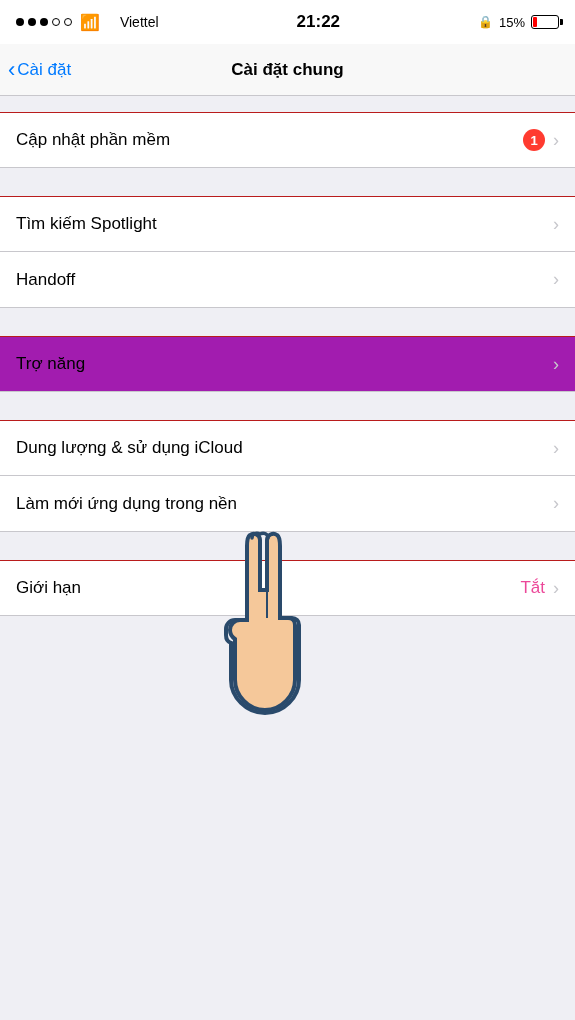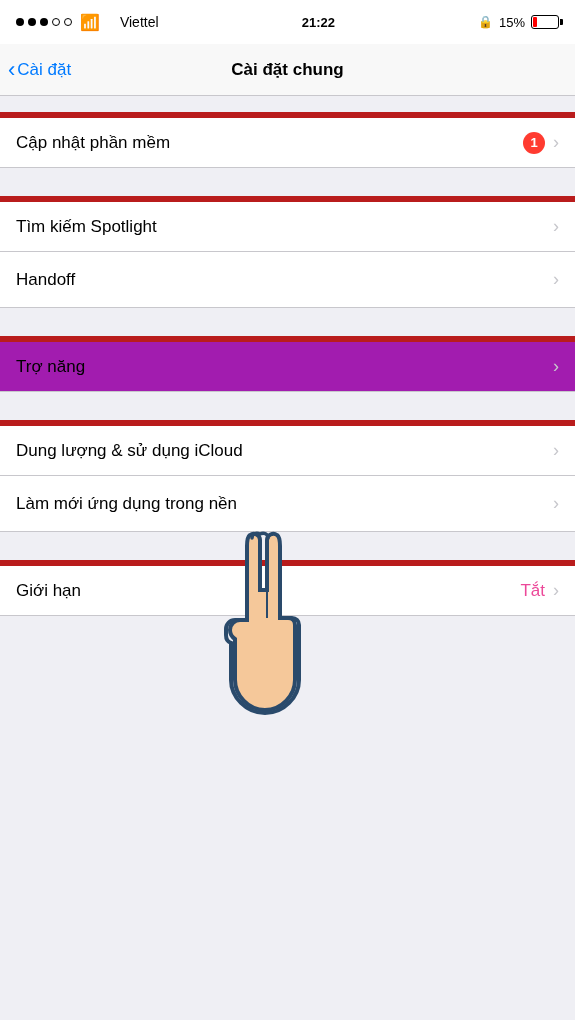--- a/index.html
+++ b/index.html
@@ -49,21 +49,21 @@
       font-size: 16px;
     }
 
     .carrier-text {
       font-size: 14px;
       font-weight: 500;
       margin-left: 16px;
     }
 
     .status-bar-center {
-      font-size: 13px;
+      font-size: 17px;
       font-weight: 600;
     }
 
     .status-bar-right {
       display: flex;
       align-items: center;
       gap: 6px;
       font-size: 13px;
     }
 
@@ -138,21 +138,21 @@
     .settings-section {
       margin-top: 16px;
     }
 
     .settings-section.no-margin {
       margin-top: 12px;
     }
 
     .settings-cell {
       background: #fff;
-      border-top: 6px solid #b91c1c;
+      border-top: 1px solid #b91c1c;
       border-bottom: 1px solid #c8c7cc;
       height: 56px;
       display: flex;
       align-items: center;
       justify-content: space-between;
       padding: 0 16px;
       cursor: pointer;
       position: relative;
     }
 

